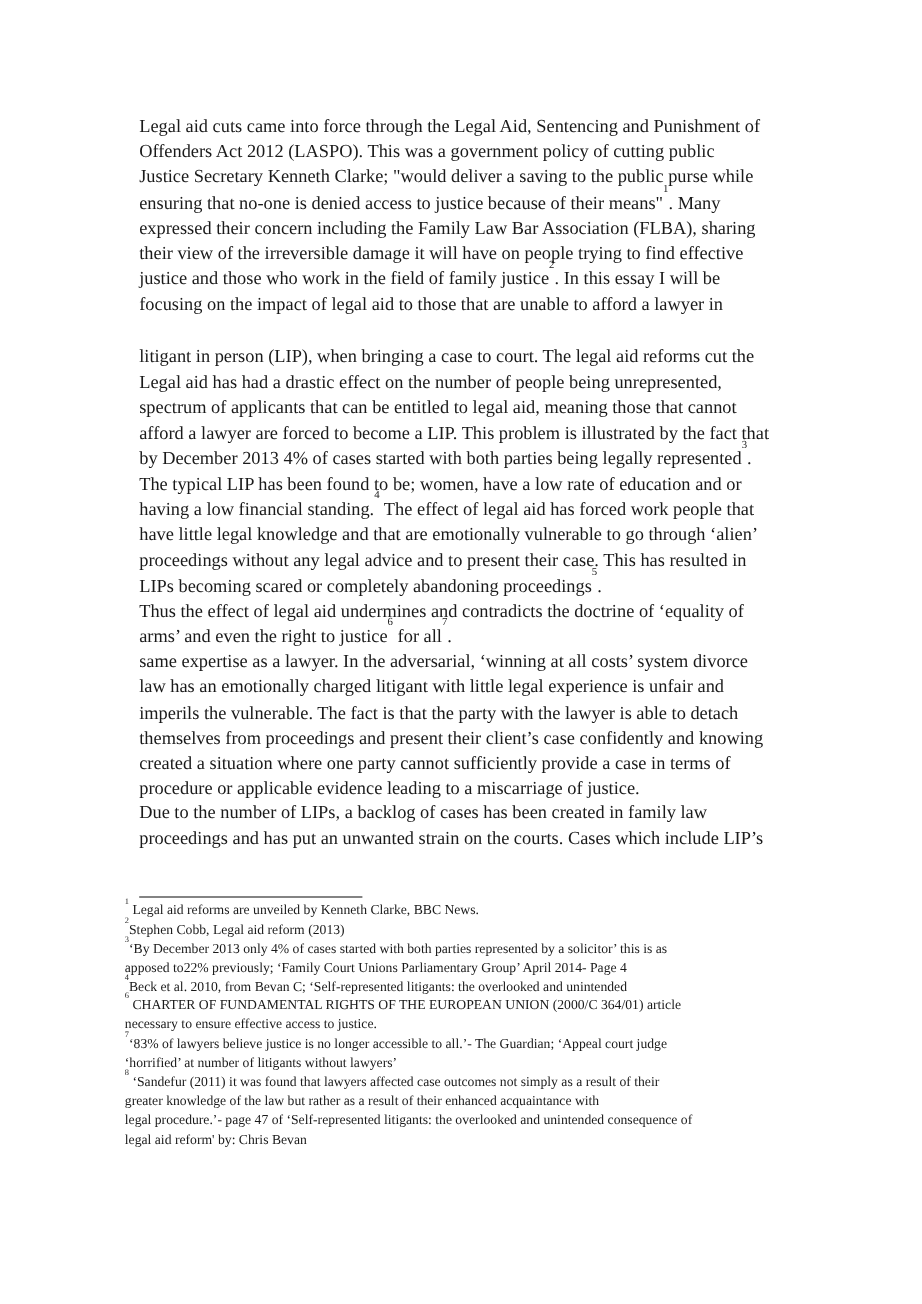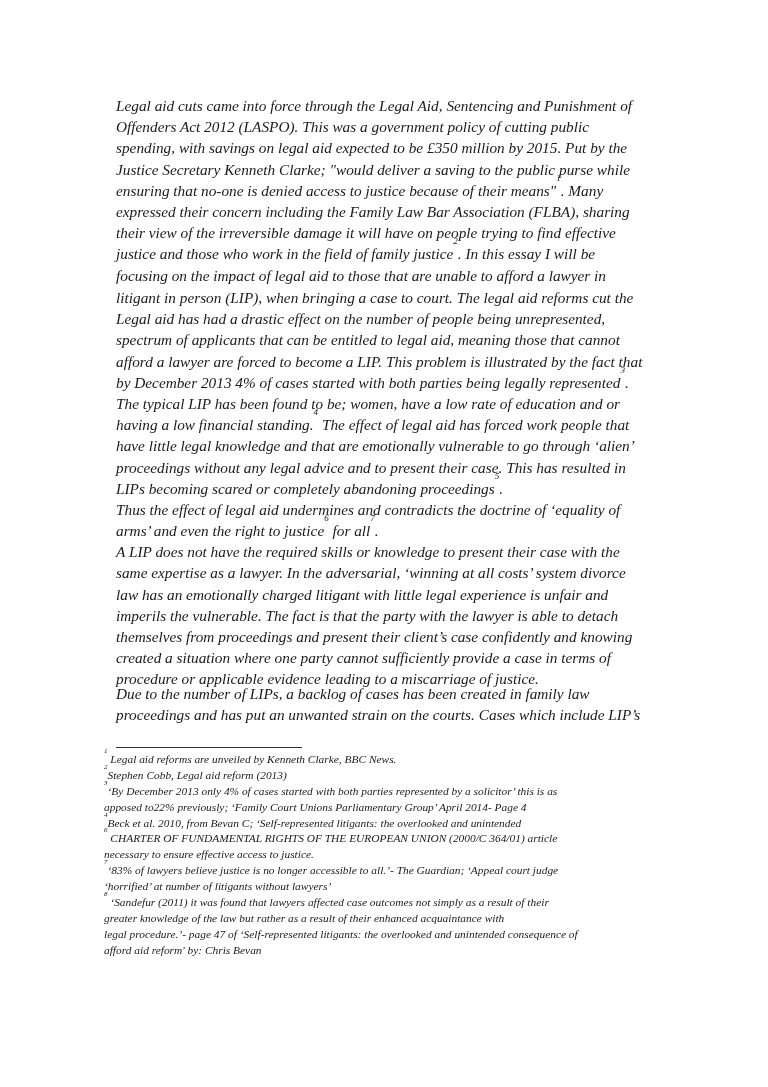--- a/index.html
+++ b/index.html
@@ -1,18 +1,18 @@
 <!DOCTYPE html>
 <html><head>
 <meta charset="utf-8">
 <style>
   html, body { margin: 0; padding: 0; background: #ffffff; }
   body { width: 768px; height: 1087px; position: relative; overflow: hidden; }
   .page {
-    position: absolute; left: 0; top: 0; width: 693px; height: 1087px; background: #ffffff; font-style: italic;
+    position: absolute; left: 0; top: 0; width: 693px; height: 1087px; background: #ffffff;
   }
   .body-text {
     position: absolute; left: 116px; width: 540px;
     font-family: "Liberation Serif", "DejaVu Serif", serif;
     font-size: 15.3px; line-height: 21.2px; color: #1a1a1a;
     white-space: nowrap;
   }
   .body-text .line { display: block; height: 21.2px; }
   sup { font-size: 9px; vertical-align: top; position: relative; top: -2px; line-height: 0; }
   .fn-rule {
@@ -28,63 +28,61 @@
   .footnotes sup { font-size: 7px; top: -1px; }
 </style>
 </head>
 <body>
 
 <div class="page">
   <div id="paragraphs">
       <div class="body-text" style="top: 95px;">
         <span class="line"><span>Legal aid cuts came into force through the Legal Aid, Sentencing and Punishment of</span></span>
         <span class="line"><span>Offenders Act 2012 (LASPO). This was a government policy of cutting public</span></span>
-        <span class="line"><span>spending, with savings on legal aid expected to be £350 million by 2015. Put by the</span></span>
         <span class="line"><span>Justice Secretary Kenneth Clarke; "would deliver a saving to the public purse while</span></span>
         <span class="line"><span>ensuring that no-one is denied access to justice because of their means"</span><sup>1</sup><span>. Many</span></span>
         <span class="line"><span>expressed their concern including the Family Law Bar Association (FLBA), sharing</span></span>
         <span class="line"><span>their view of the irreversible damage it will have on people trying to find effective</span></span>
         <span class="line"><span>justice and those who work in the field of family justice</span><sup>2</sup><span>. In this essay I will be</span></span>
         <span class="line"><span>focusing on the impact of legal aid to those that are unable to afford a lawyer in</span></span>
       </div>
       <div class="body-text" style="top: 287px;">
         <span class="line"><span>litigant in person (LIP), when bringing a case to court. The legal aid reforms cut the</span></span>
         <span class="line"><span>Legal aid has had a drastic effect on the number of people being unrepresented,</span></span>
         <span class="line"><span>spectrum of applicants that can be entitled to legal aid, meaning those that cannot</span></span>
         <span class="line"><span>afford a lawyer are forced to become a LIP. This problem is illustrated by the fact that</span></span>
         <span class="line"><span>by December 2013 4% of cases started with both parties being legally represented</span><sup>3</sup><span>.</span></span>
         <span class="line"><span>The typical LIP has been found to be; women, have a low rate of education and or</span></span>
         <span class="line"><span>having a low financial standing.</span><sup>4</sup><span> The effect of legal aid has forced work people that</span></span>
         <span class="line"><span>have little legal knowledge and that are emotionally vulnerable to go through ‘alien’</span></span>
         <span class="line"><span>proceedings without any legal advice and to present their case. This has resulted in</span></span>
         <span class="line"><span>LIPs becoming scared or completely abandoning proceedings</span><sup>5</sup><span>.</span></span>
         <span class="line"><span>Thus the effect of legal aid undermines and contradicts the doctrine of ‘equality of</span></span>
         <span class="line"><span>arms’ and even the right to justice</span><sup>6</sup><span> for all</span><sup>7</sup><span>.</span></span>
-        <span class="line"><span>A LIP does not have the required skills or knowledge to present their case with the</span></span>
         <span class="line"><span>same expertise as a lawyer. In the adversarial, ‘winning at all costs’ system divorce</span></span>
         <span class="line"><span>law has an emotionally charged litigant with little legal experience is unfair and</span></span>
         <span class="line"><span>imperils the vulnerable. The fact is that the party with the lawyer is able to detach</span></span>
         <span class="line"><span>themselves from proceedings and present their client’s case confidently and knowing</span></span>
         <span class="line"><span>created a situation where one party cannot sufficiently provide a case in terms of</span></span>
         <span class="line"><span>procedure or applicable evidence leading to a miscarriage of justice.</span></span>
       </div>
-      <div class="body-text" style="top: 667px; margin-top: 16px;">
+      <div class="body-text" style="top: 667px;">
         <span class="line"><span>Due to the number of LIPs, a backlog of cases has been created in family law</span></span>
         <span class="line"><span>proceedings and has put an unwanted strain on the courts. Cases which include LIP’s</span></span>
       </div>
     </div>
   <div class="fn-rule"></div>
   <div class="footnotes" id="footnotes">
       <span class="line"><sup>1</sup><span> Legal aid reforms are unveiled by Kenneth Clarke, BBC News.</span></span>
       <span class="line"><sup>2</sup><span>Stephen Cobb, Legal aid reform (2013)</span></span>
       <span class="line"><sup>3</sup><span>‘By December 2013 only 4% of cases started with both parties represented by a solicitor’ this is as</span></span>
       <span class="line"><span>apposed to22% previously; ‘Family Court Unions Parliamentary Group’ April 2014- Page 4</span></span>
       <span class="line"><sup>4</sup><span>Beck et al. 2010, from Bevan C; ‘Self-represented litigants: the overlooked and unintended</span></span>
       <span class="line"><sup>6</sup><span> CHARTER OF FUNDAMENTAL RIGHTS OF THE EUROPEAN UNION (2000/C 364/01) article</span></span>
       <span class="line"><span>necessary to ensure effective access to justice.</span></span>
       <span class="line"><sup>7</sup><span>‘83% of lawyers believe justice is no longer accessible to all.’- The Guardian; ‘Appeal court judge</span></span>
       <span class="line"><span>‘horrified’ at number of litigants without lawyers’</span></span>
       <span class="line"><sup>8</sup><span> ‘Sandefur (2011) it was found that lawyers affected case outcomes not simply as a result of their</span></span>
       <span class="line"><span>greater knowledge of the law but rather as a result of their enhanced acquaintance with</span></span>
       <span class="line"><span>legal procedure.’- page 47 of ‘Self-represented litigants: the overlooked and unintended consequence of</span></span>
-      <span class="line"><span>afford aid reform' by: Chris Bevan</span></span>
+      <span class="line"><span>legal aid reform' by: Chris Bevan</span></span>
     </div>
 </div>
 
 </body></html>

